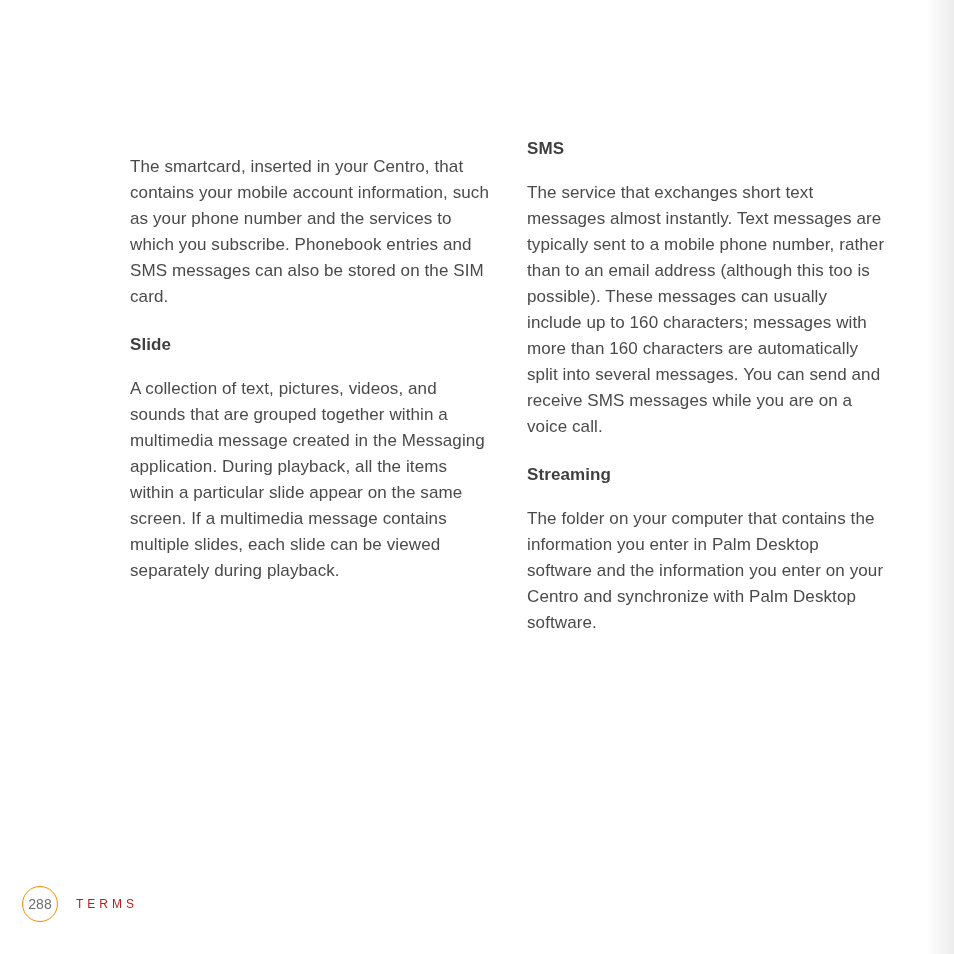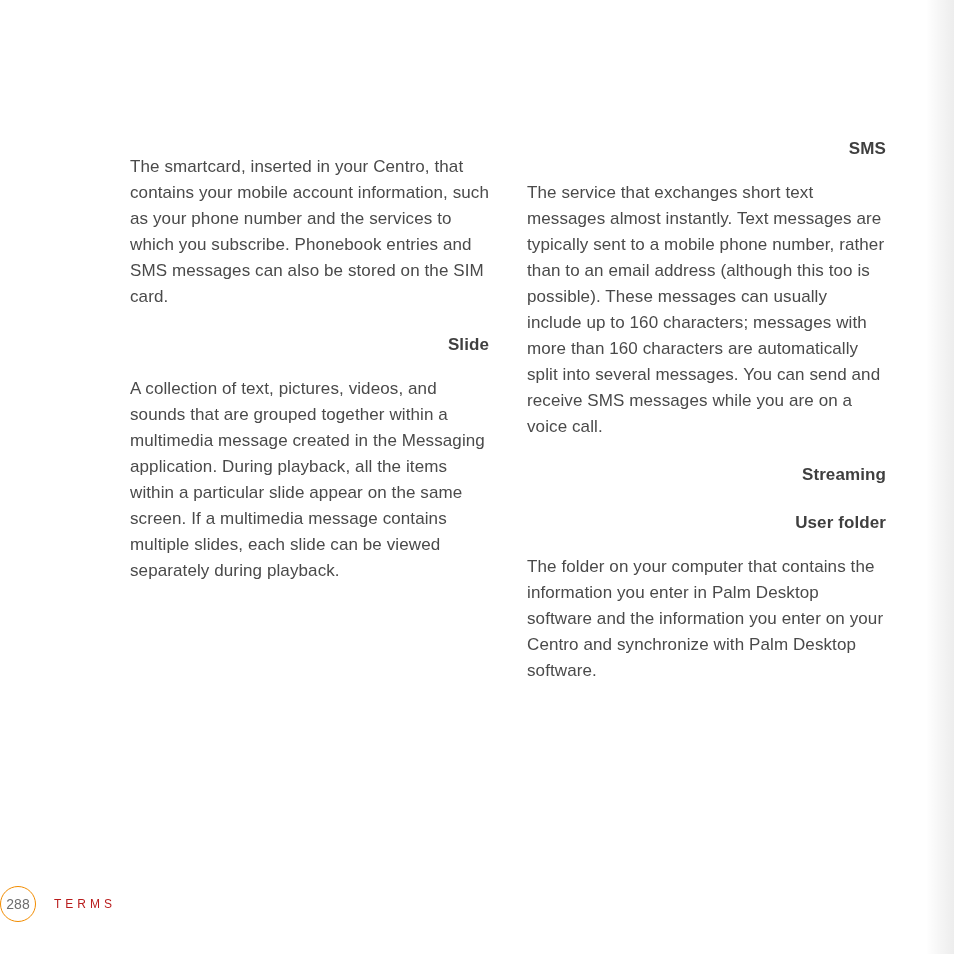--- a/index.html
+++ b/index.html
@@ -27,32 +27,32 @@
   .col {
     width: 360px;
     font-size: 17px;
     line-height: 26px;
     letter-spacing: 0.1px;
   }
   .term {
     font-weight: 700;
     color: #3f3f3f;
     margin-top: 22px;
-    text-align: right;
   }
   .term.first { margin-top: 0; }
   .def { margin-top: 18px; }
   .lead { margin-top: 0; }
   .footer {
     position: absolute;
     left: 0;
     bottom: 32px;
     display: flex;
     align-items: center;
     gap: 18px;
+    padding-left: 22px;
   }
   .pagecircle {
     width: 34px;
     height: 34px;
     border: 1.5px solid #f28c00;
     border-radius: 50%;
     display: flex;
     align-items: center;
     justify-content: center;
     font-size: 14px;
@@ -90,21 +90,20 @@
       <div class="term">Slide</div>
       <div class="def">A collection of text, pictures, videos, and sounds that are grouped together within a multimedia message created in the Messaging application. During playback, all the items within a particular slide appear on the same screen. If a multimedia message contains multiple slides, each slide can be viewed separately during playback.</div>
     </div>
 
     <div class="col">
       <div class="term first">SMS</div>
       <div class="def">The service that exchanges short text messages almost instantly. Text messages are typically sent to a mobile phone number, rather than to an email address (although this too is possible). These messages can usually include up to 160 characters; messages with more than 160 characters are automatically split into several messages. You can send and receive SMS messages while you are on a voice call.</div>
 
       <div class="term">Streaming</div>
 
-      <div class="term">User folder</div>
       <div class="def">The folder on your computer that contains the information you enter in Palm Desktop software and the information you enter on your Centro and synchronize with Palm&nbsp;Desktop software.</div>
     </div>
 
   </div>
 
   <div class="footer">
     <div class="pagecircle">288</div>
     <div class="section">TERMS</div>
   </div>
 

